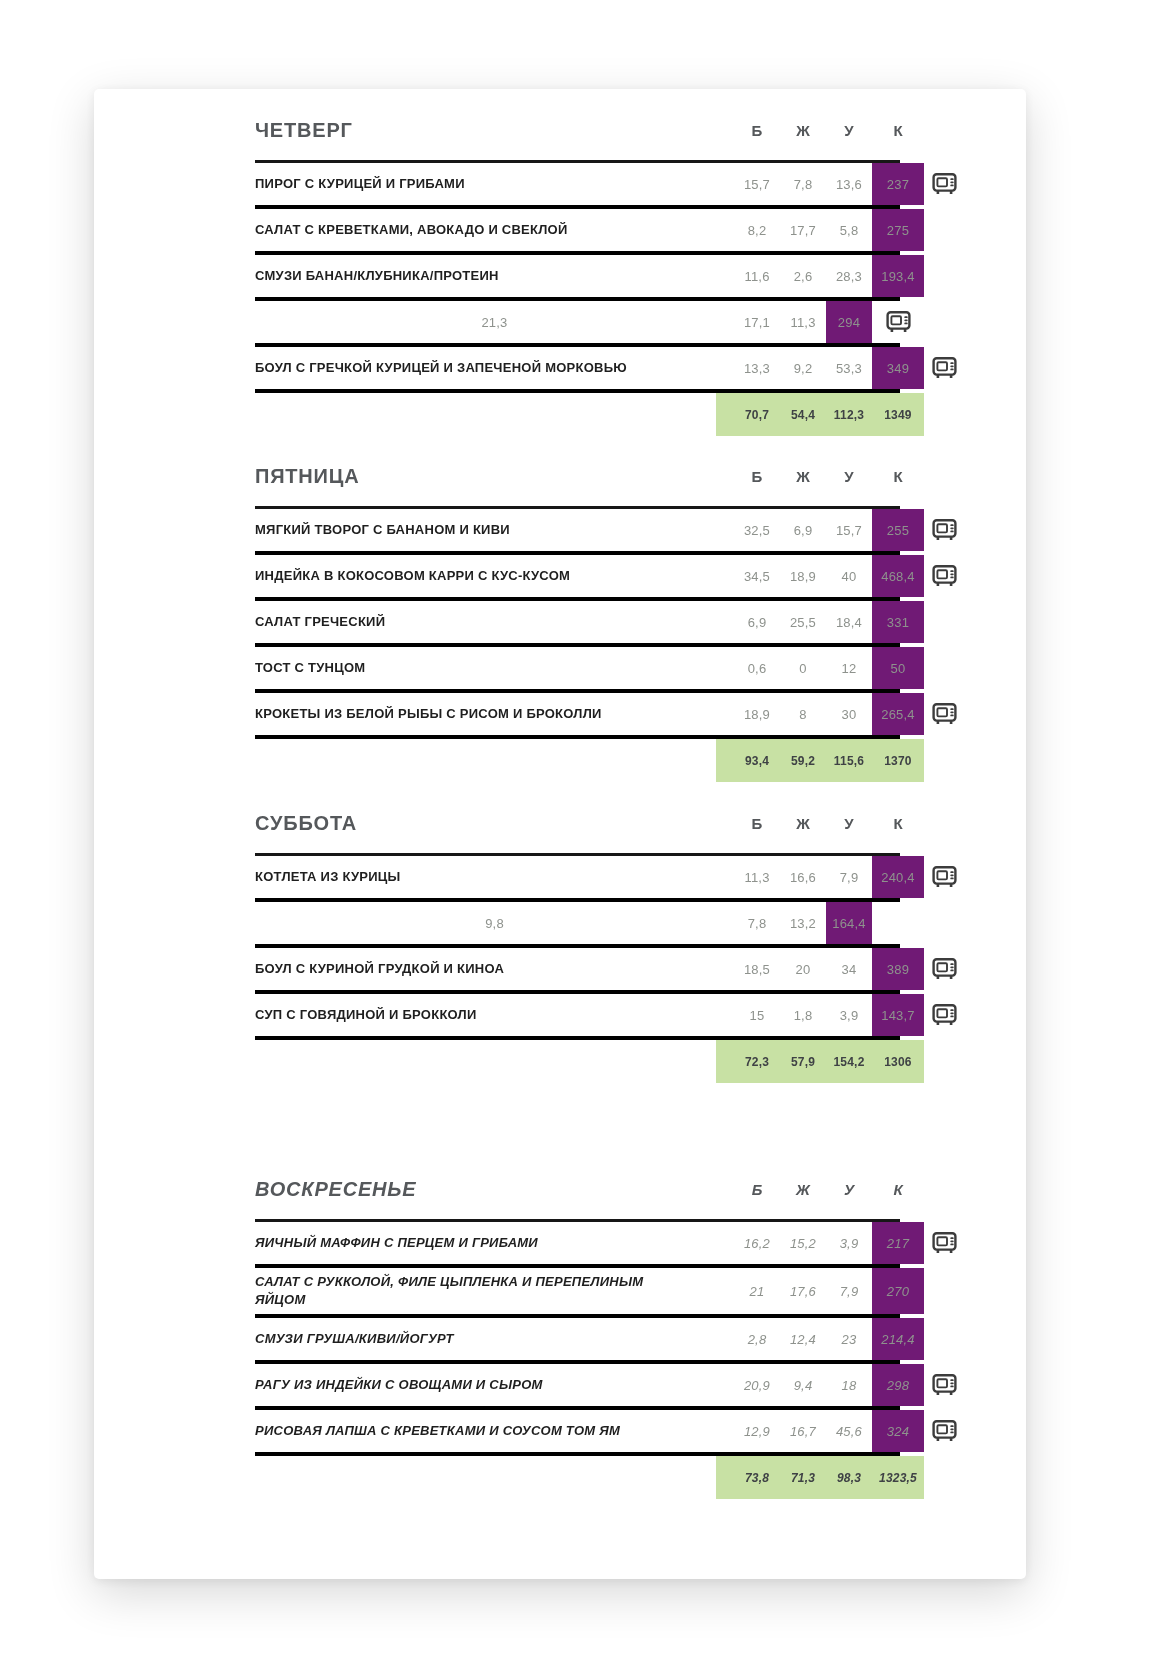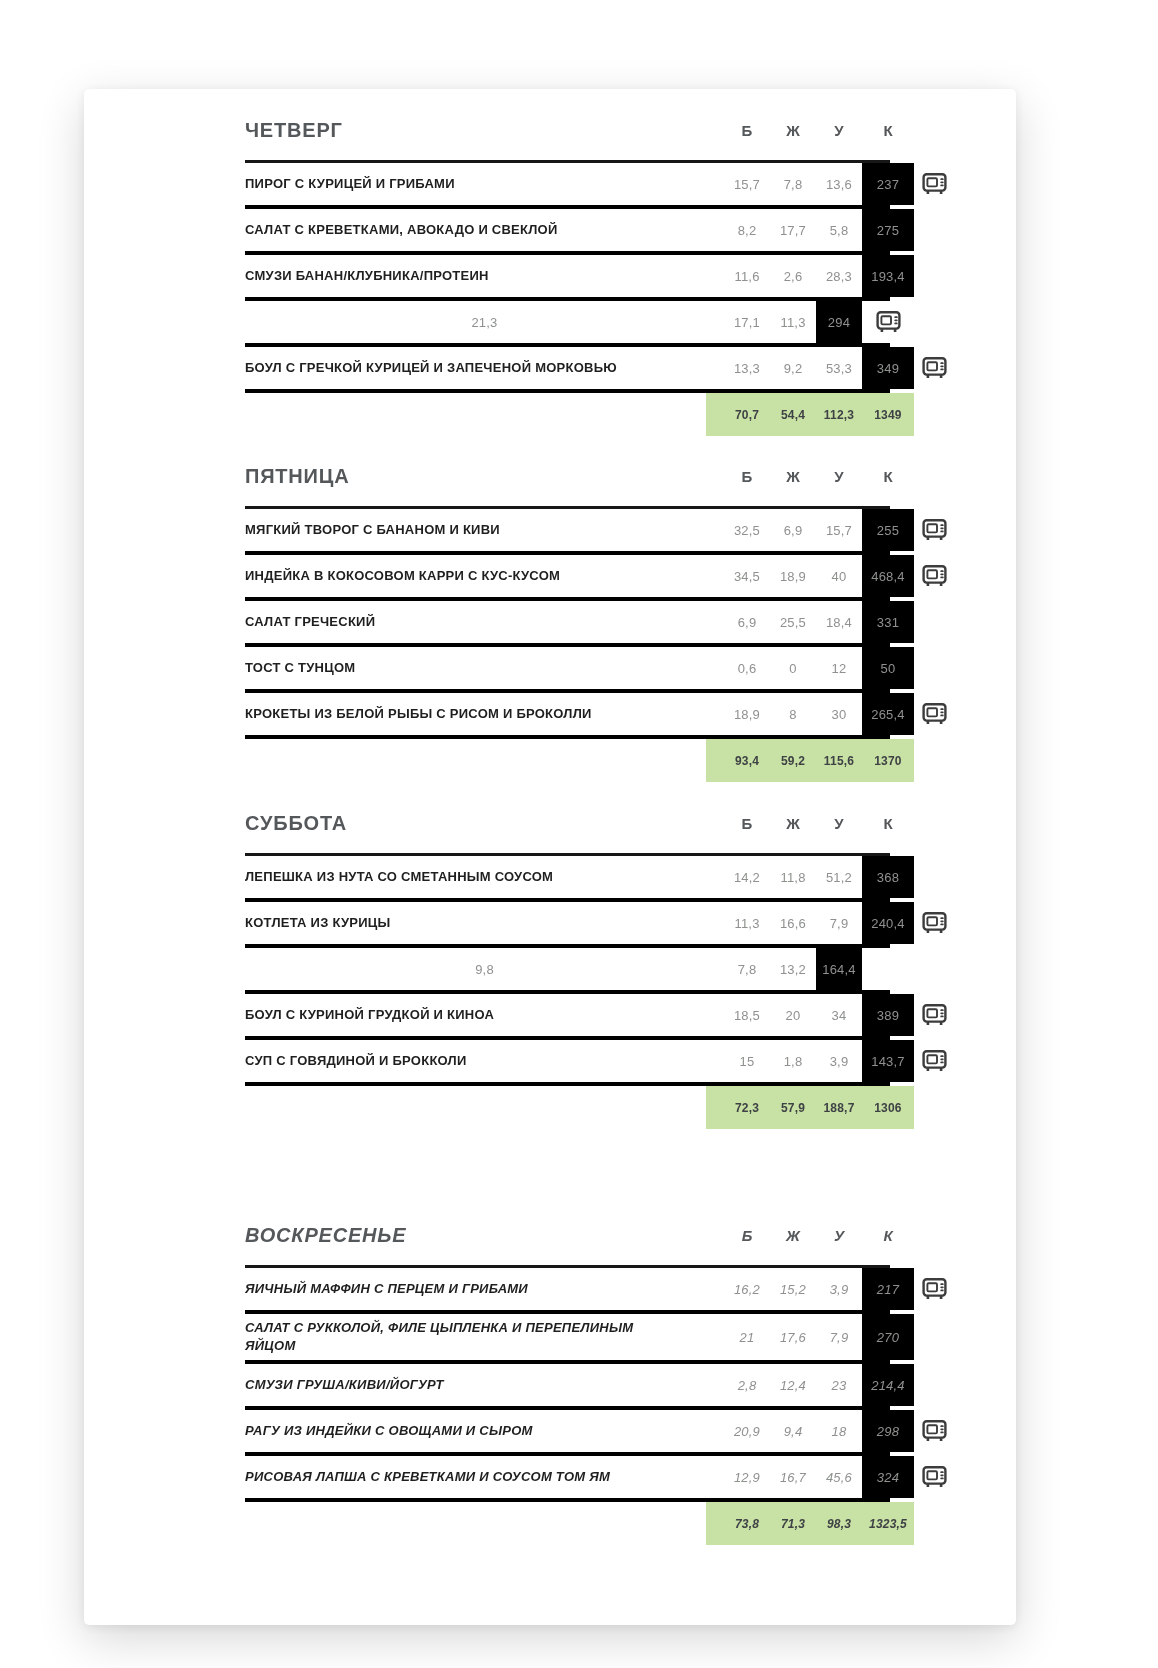--- a/index.html
+++ b/index.html
@@ -9,21 +9,21 @@
     font-family: "Liberation Sans", "DejaVu Sans", sans-serif;
   }
   .page {
     width: 1158px;
     min-height: 1668px;
     background: #ffffff;
     position: relative;
   }
   .card {
     position: absolute;
-    left: 84px;
+    left: 94px;
     top: 89px;
     width: 932px;
     min-height: 1484px;
     background: #ffffff;
     border-radius: 5px;
     box-shadow: 0 14px 48px rgba(0,0,0,0.16), 0 2px 10px rgba(0,0,0,0.07);
     box-sizing: border-box;
     padding: 29px 126px 80px 161px;
   }
   .day-section { margin: 0; }
@@ -74,21 +74,21 @@
     font-size: 13px;
     color: #8e928d;
     letter-spacing: 0.2px;
   }
   .kcal {
     align-self: stretch;
     display: flex;
     align-items: center;
     justify-content: center;
   }
-  .row .kcal, .kcal-bg { background: #000000; }
+  .row .kcal, .kcal-bg { background: #701a75; }
   .icon-cell {
     align-self: stretch;
     display: flex;
     align-items: center;
     justify-content: center;
   }
   .icon-btn {
     display: inline-flex;
     align-items: center;
     justify-content: center;
@@ -298,28 +298,20 @@
         <section class="day-section">
           <div class="section-head grid-cols">
             <h2 class="day-title">СУББОТА</h2>
             <span class="col-letter">Б</span>
             <span class="col-letter">Ж</span>
             <span class="col-letter">У</span>
             <span class="col-letter">К</span>
           </div>
           <div class="table">
             <div class="row grid-cols">
-              <div class="name">ЛЕПЕШКА ИЗ НУТА СО СМЕТАННЫМ СОУСОМ</div>
-              <div class="num">14,2</div>
-              <div class="num">11,8</div>
-              <div class="num">51,2</div>
-              <div class="num kcal">368</div>
-              <div class="icon-cell"></div>
-            </div>
-            <div class="row grid-cols">
               <div class="name">КОТЛЕТА ИЗ КУРИЦЫ</div>
               <div class="num">11,3</div>
               <div class="num">16,6</div>
               <div class="num">7,9</div>
               <div class="num kcal">240,4</div>
               <div class="icon-cell">
                 <span class="icon-btn">
   <svg width="25" height="24" viewBox="0 0 25 24" fill="none" xmlns="http://www.w3.org/2000/svg">
     <rect x="1.6" y="2.2" width="21.8" height="16.4" rx="3" stroke="#3c3c3c" stroke-width="2.4"></rect>
     <rect x="5.4" y="6.2" width="9.6" height="8.2" rx="1.2" stroke="#3c3c3c" stroke-width="1.9"></rect>
@@ -368,21 +360,21 @@
     <path d="M5.9 18.6v3.4 M19.1 18.6v3.4" stroke="#3c3c3c" stroke-width="2.6"></path>
   </svg>
 </span>
               </div>
             </div>
             <div class="totals-row grid-cols">
               <div class="totals-band"></div>
               <div class="name"></div>
               <div class="num">72,3</div>
               <div class="num">57,9</div>
-              <div class="num">188,7</div>
+              <div class="num">154,2</div>
               <div class="num">1306</div>
               <div class="icon-cell"></div>
             </div>
           </div>
         </section>
         <section class="day-section">
           <div class="section-head grid-cols">
             <h2 class="day-title">ВОСКРЕСЕНЬЕ</h2>
             <span class="col-letter">Б</span>
             <span class="col-letter">Ж</span>

